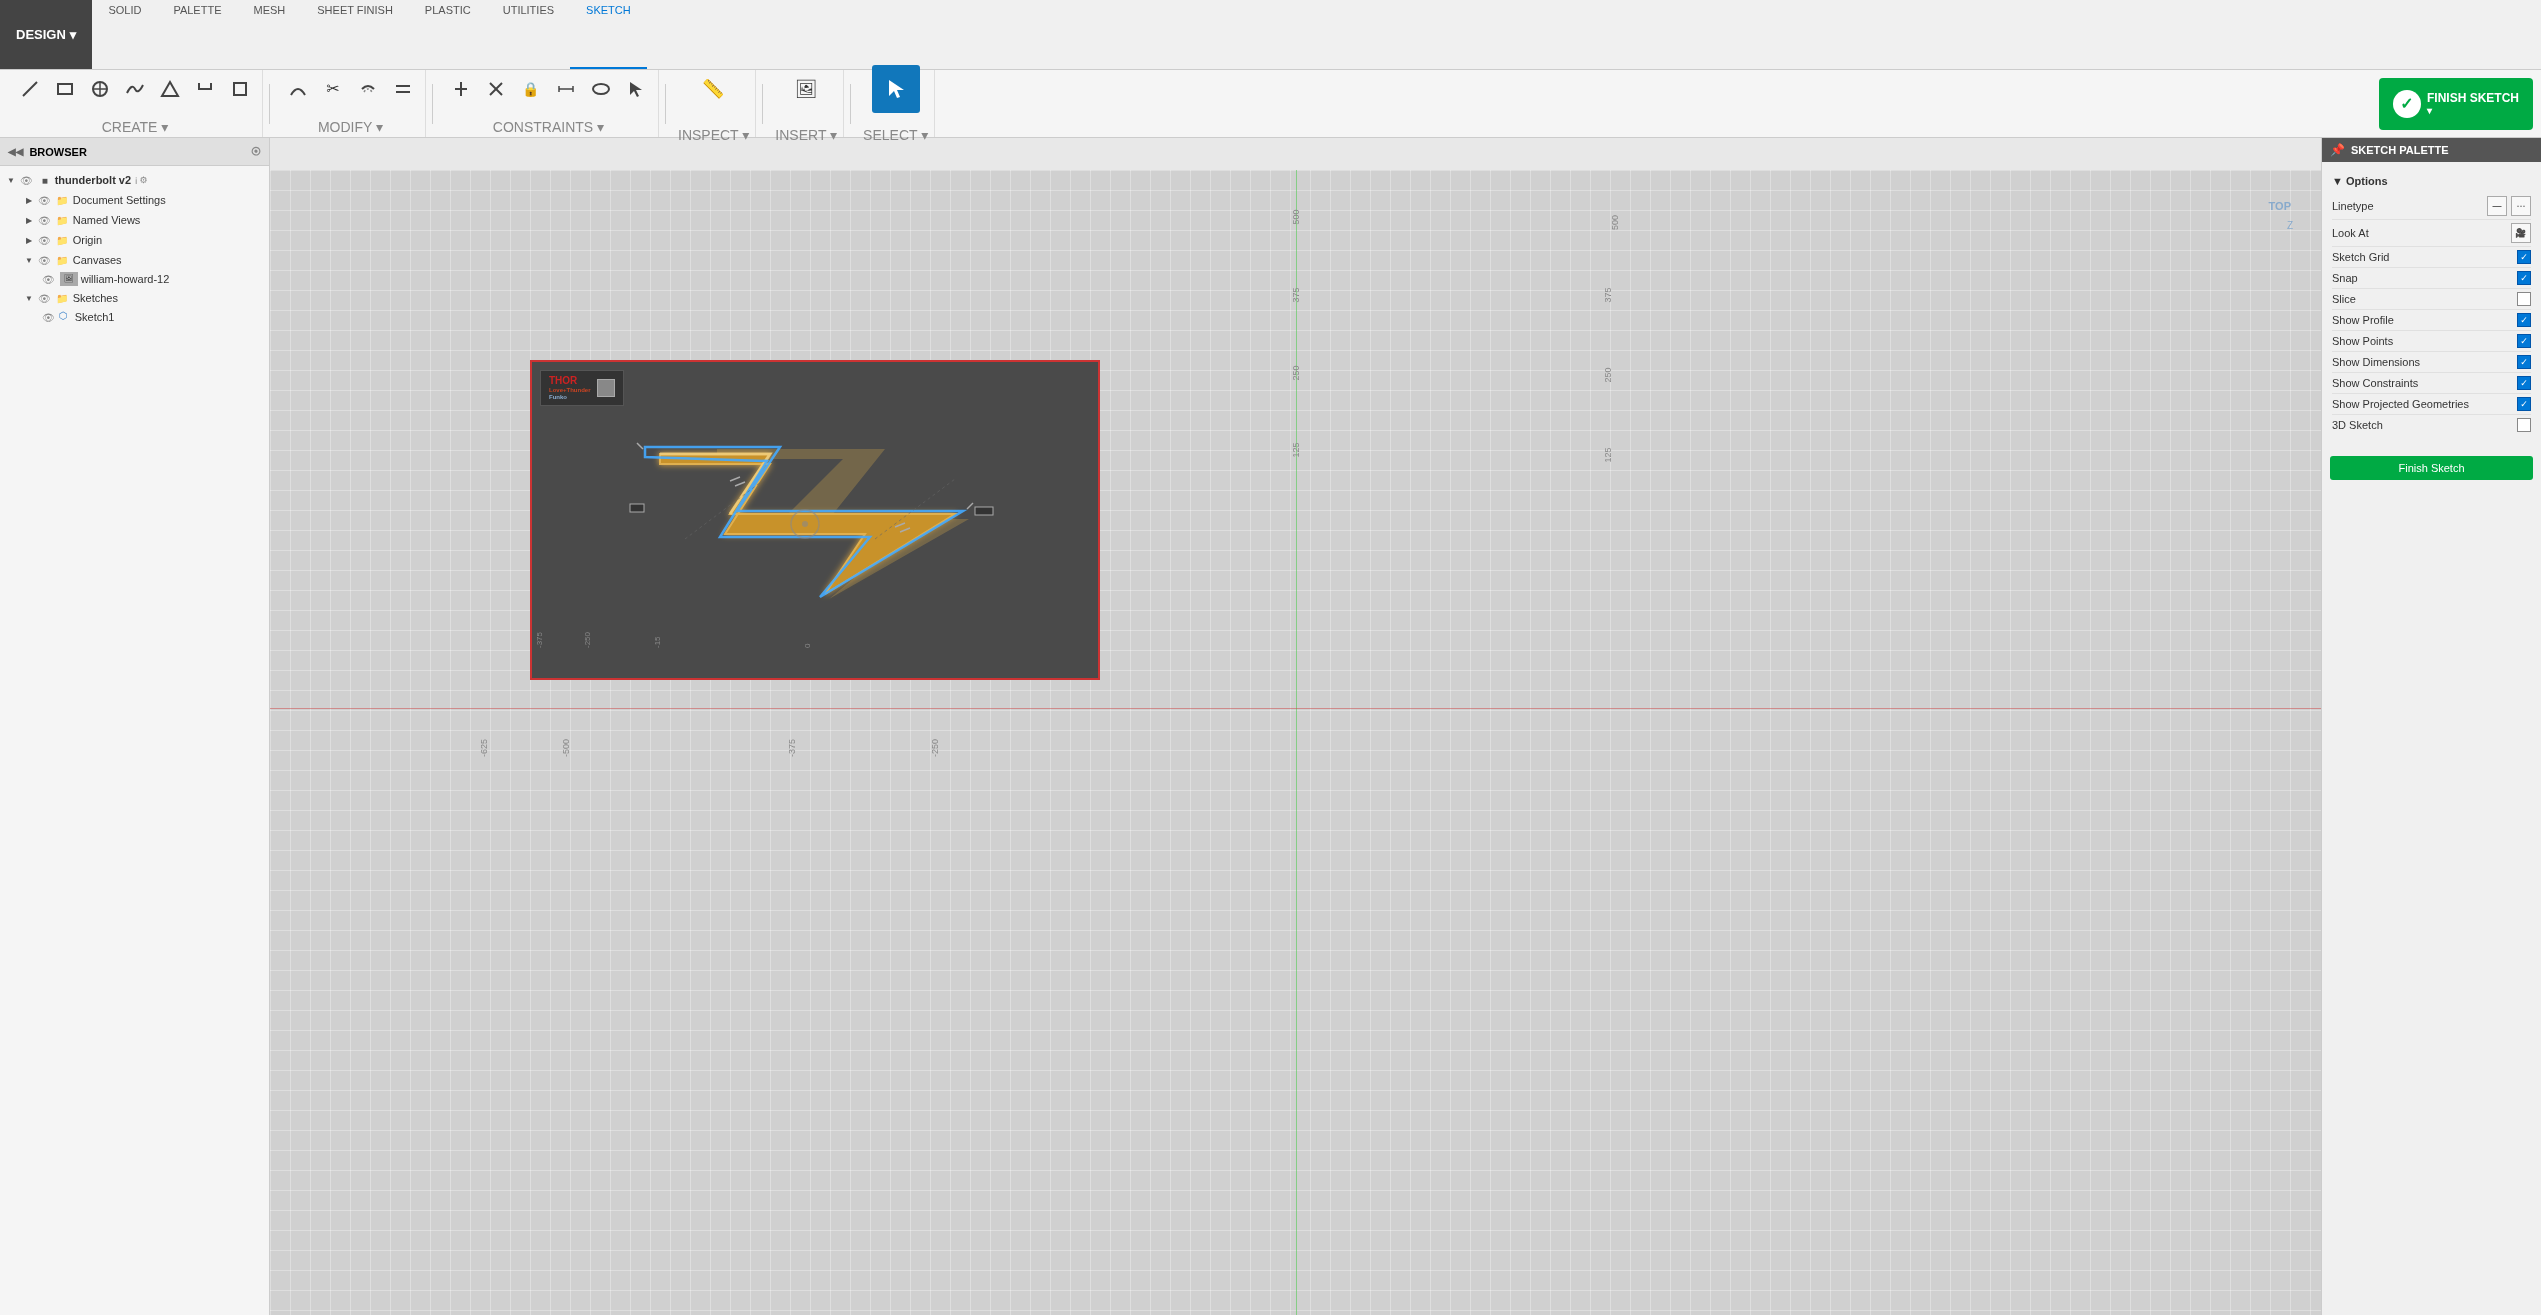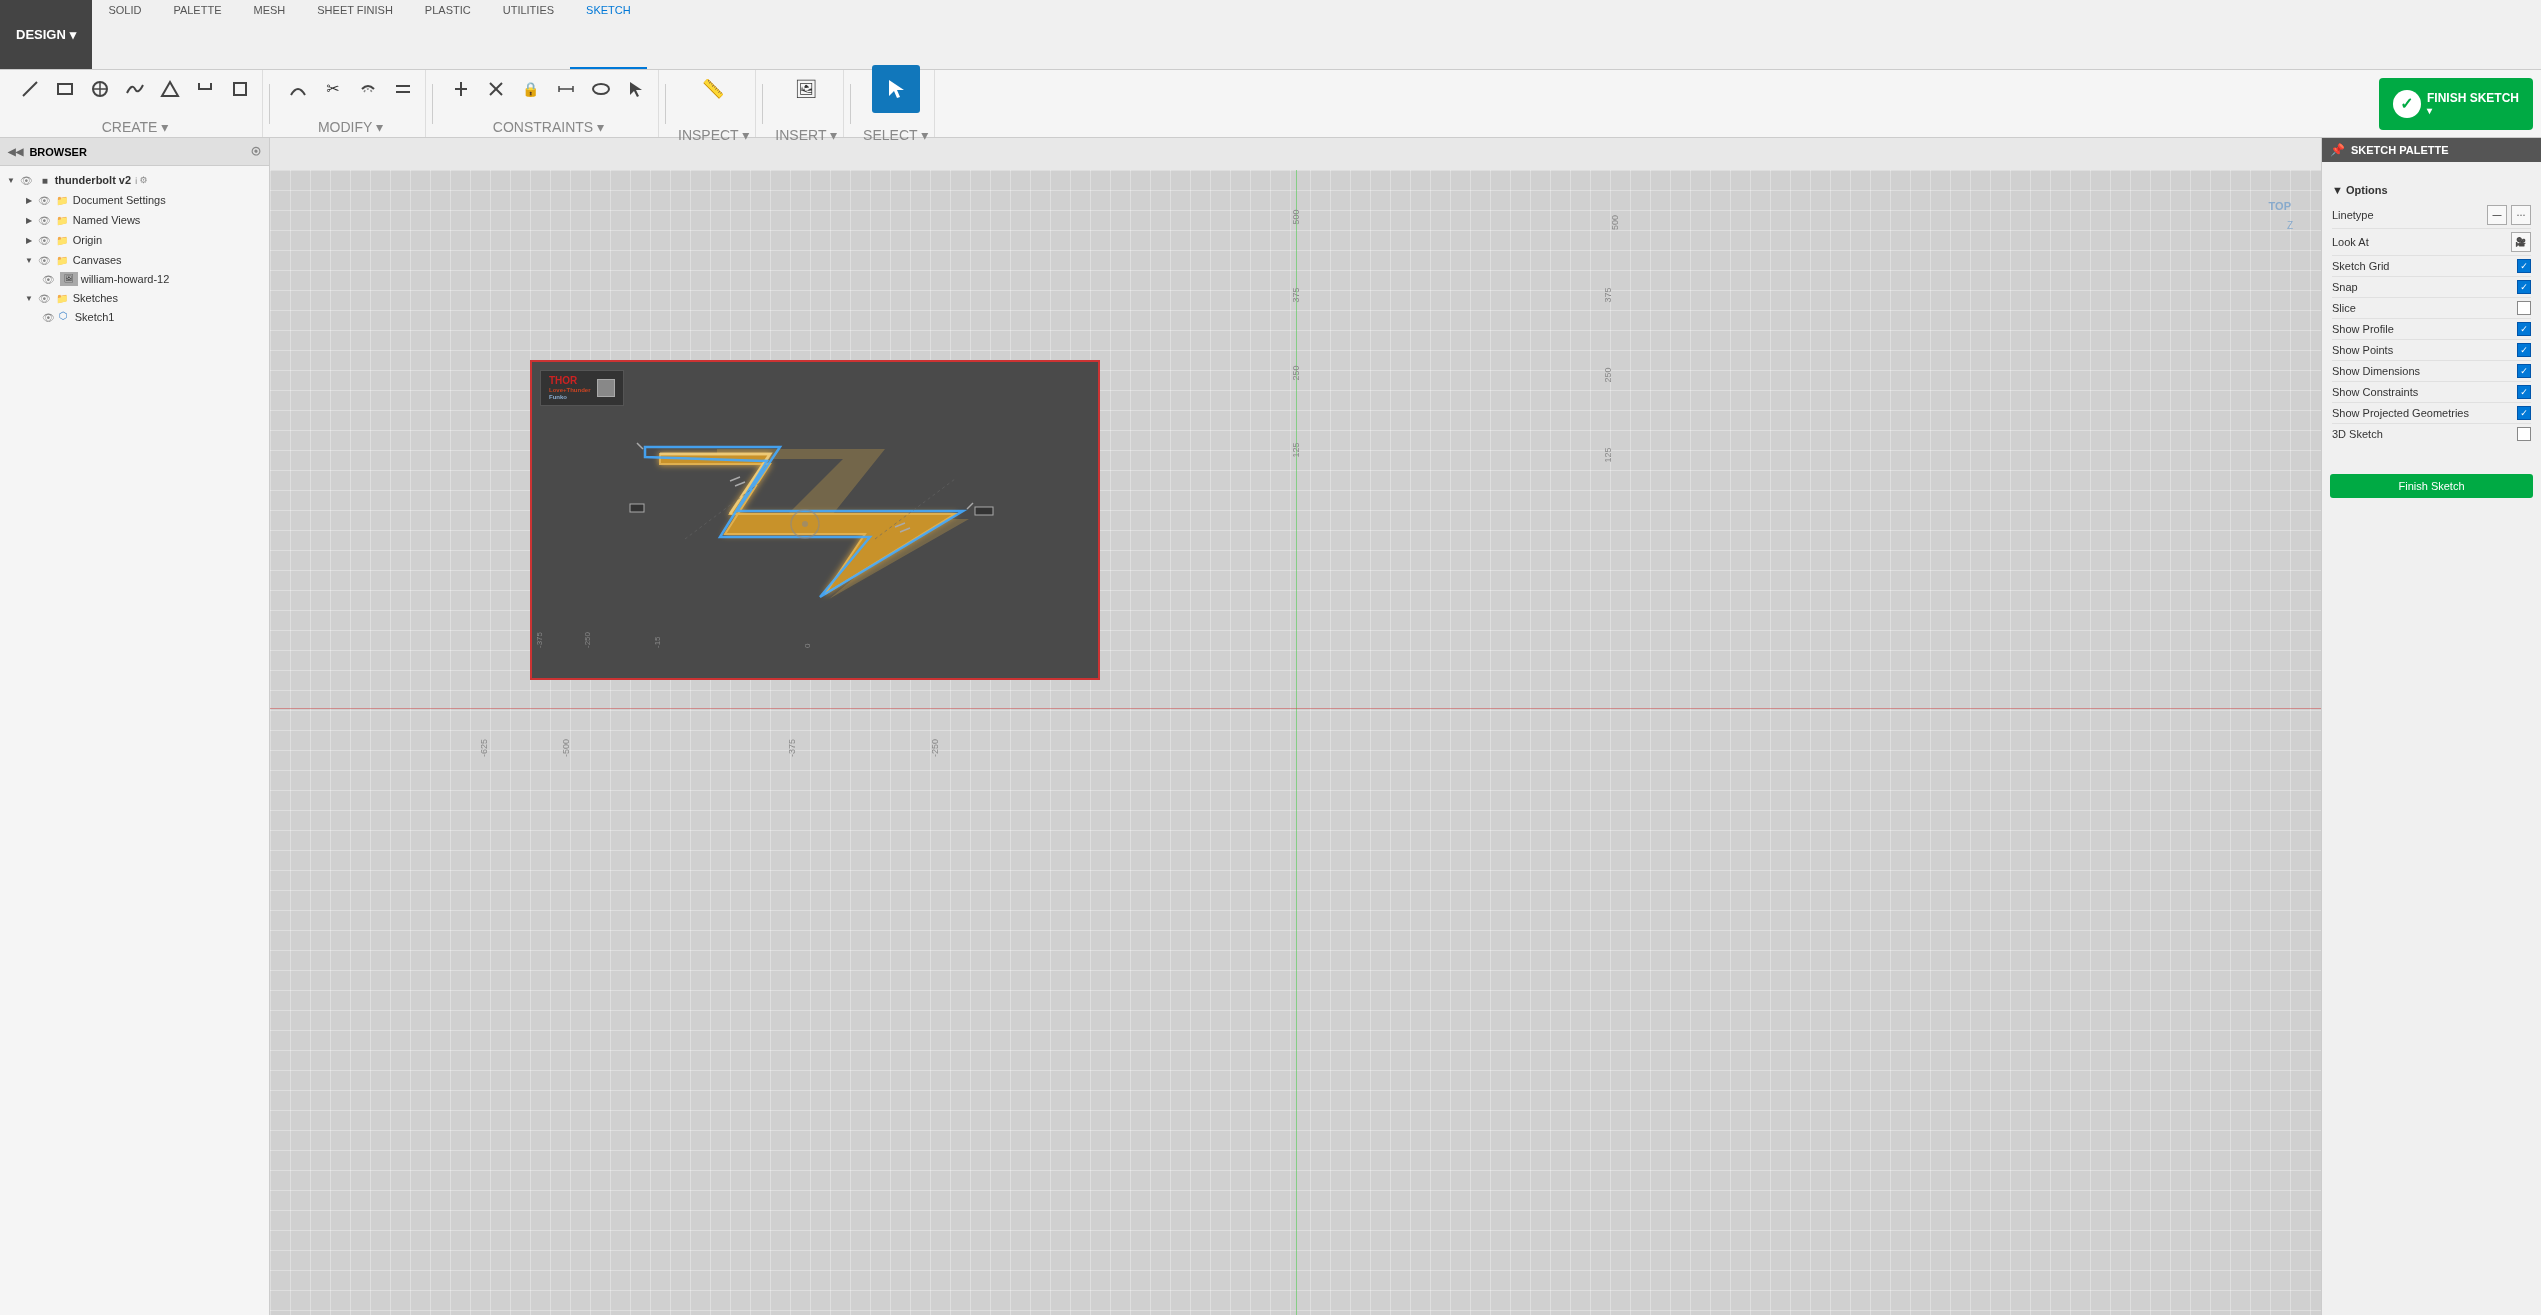--- a/index.html
+++ b/index.html
@@ -295,21 +295,21 @@
       font-weight: bold;
       gap: 6px;
     }
 
     .palette-pin {
       font-size: 12px;
       color: #ccc;
     }
 
     .palette-section {
-      padding: 22px 10px;
+      padding: 13px 10px;
     }
 
     .palette-section-header {
       display: flex;
       align-items: center;
       gap: 4px;
       font-weight: bold;
       font-size: 11px;
       color: #333;
       margin-bottom: 6px;

